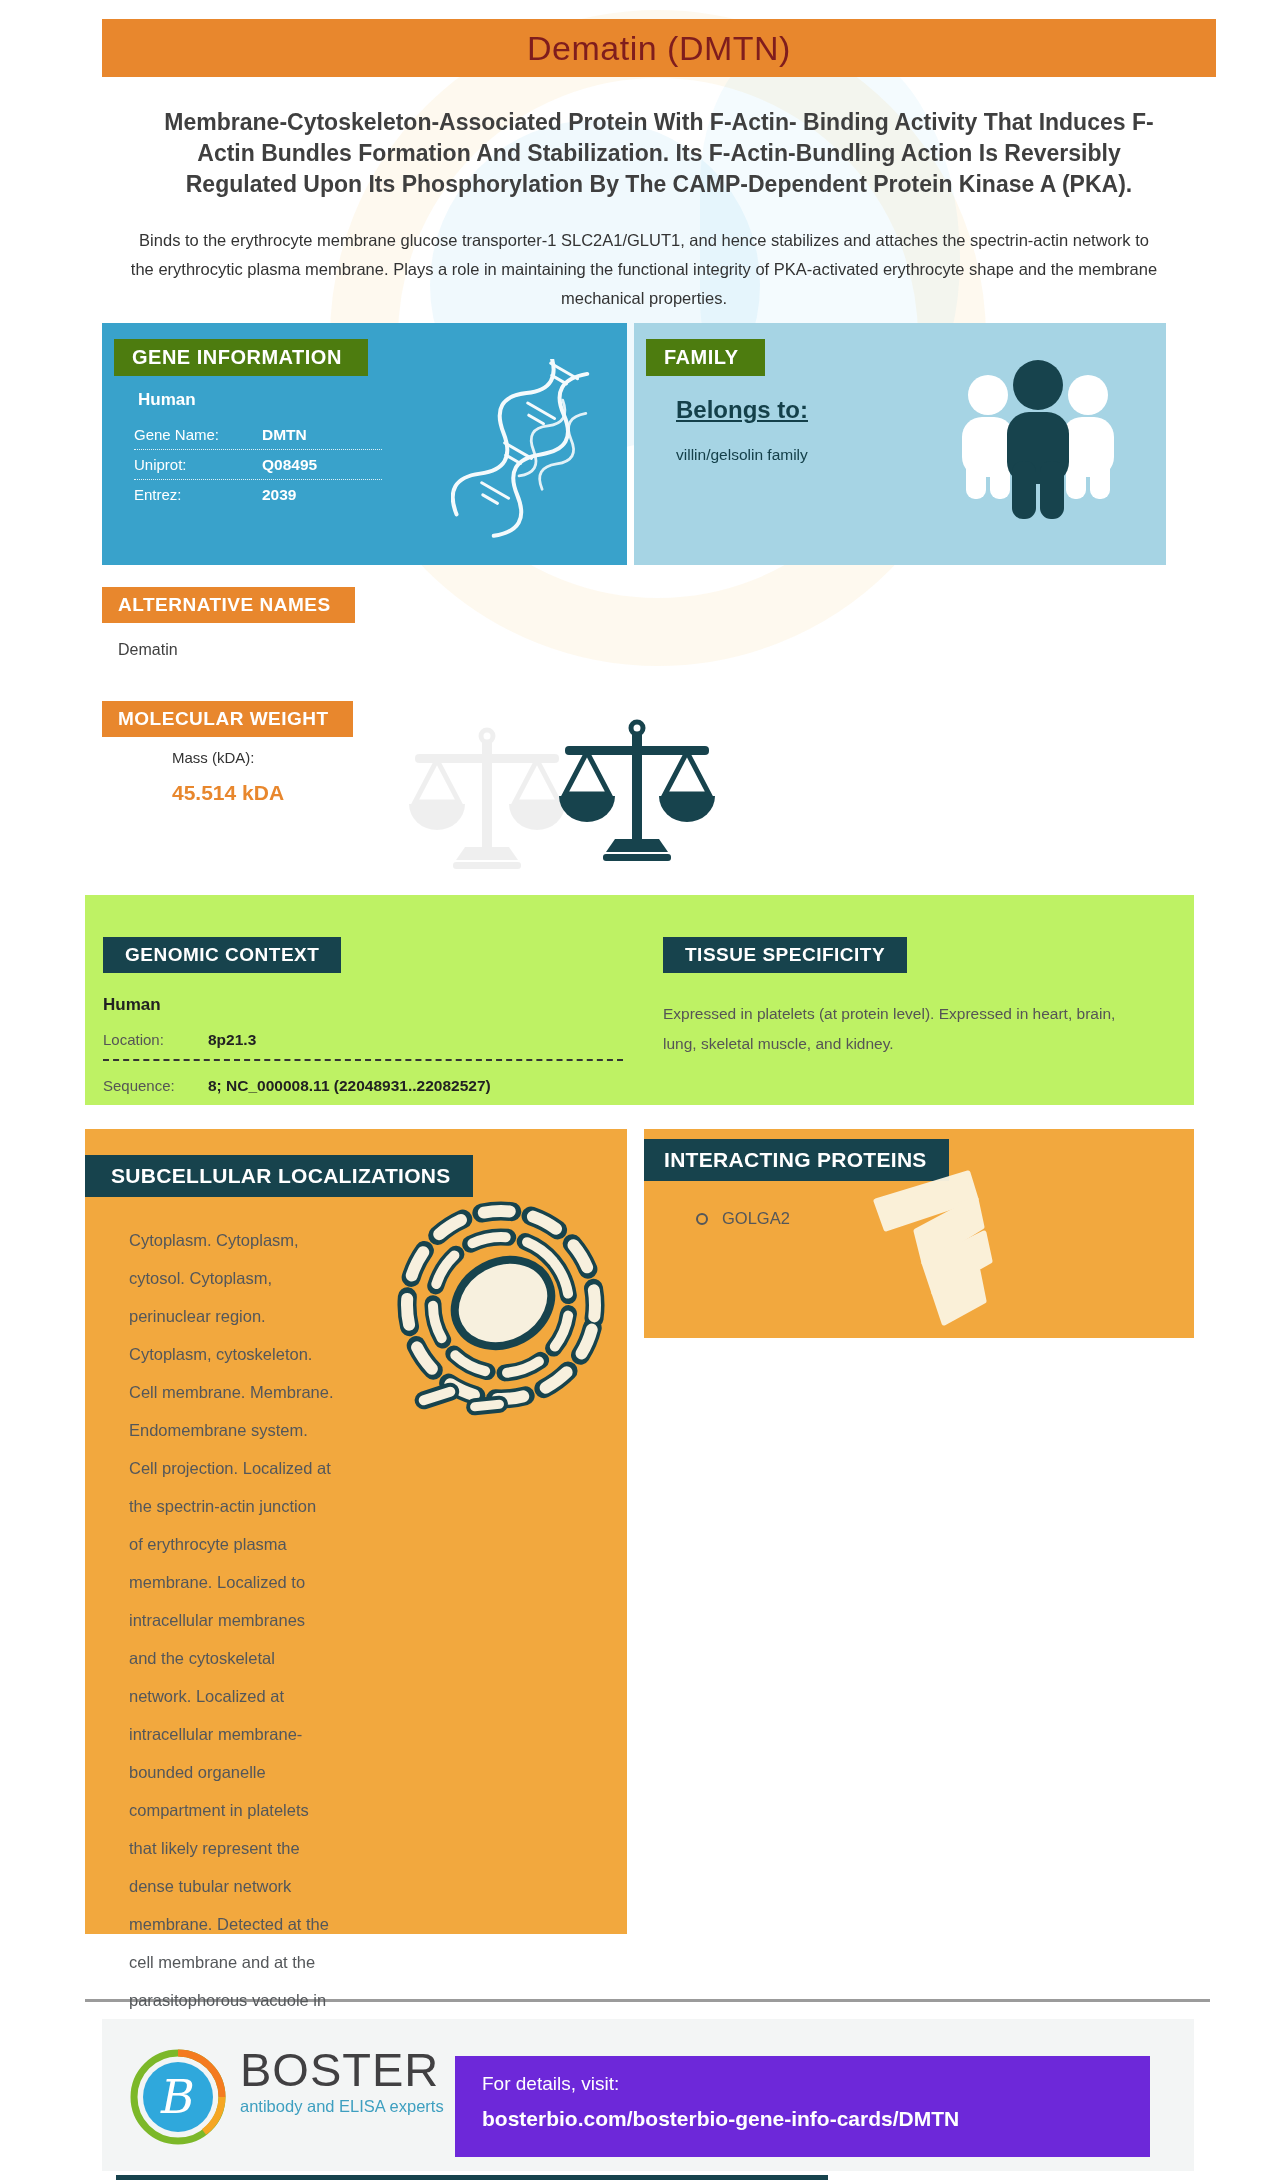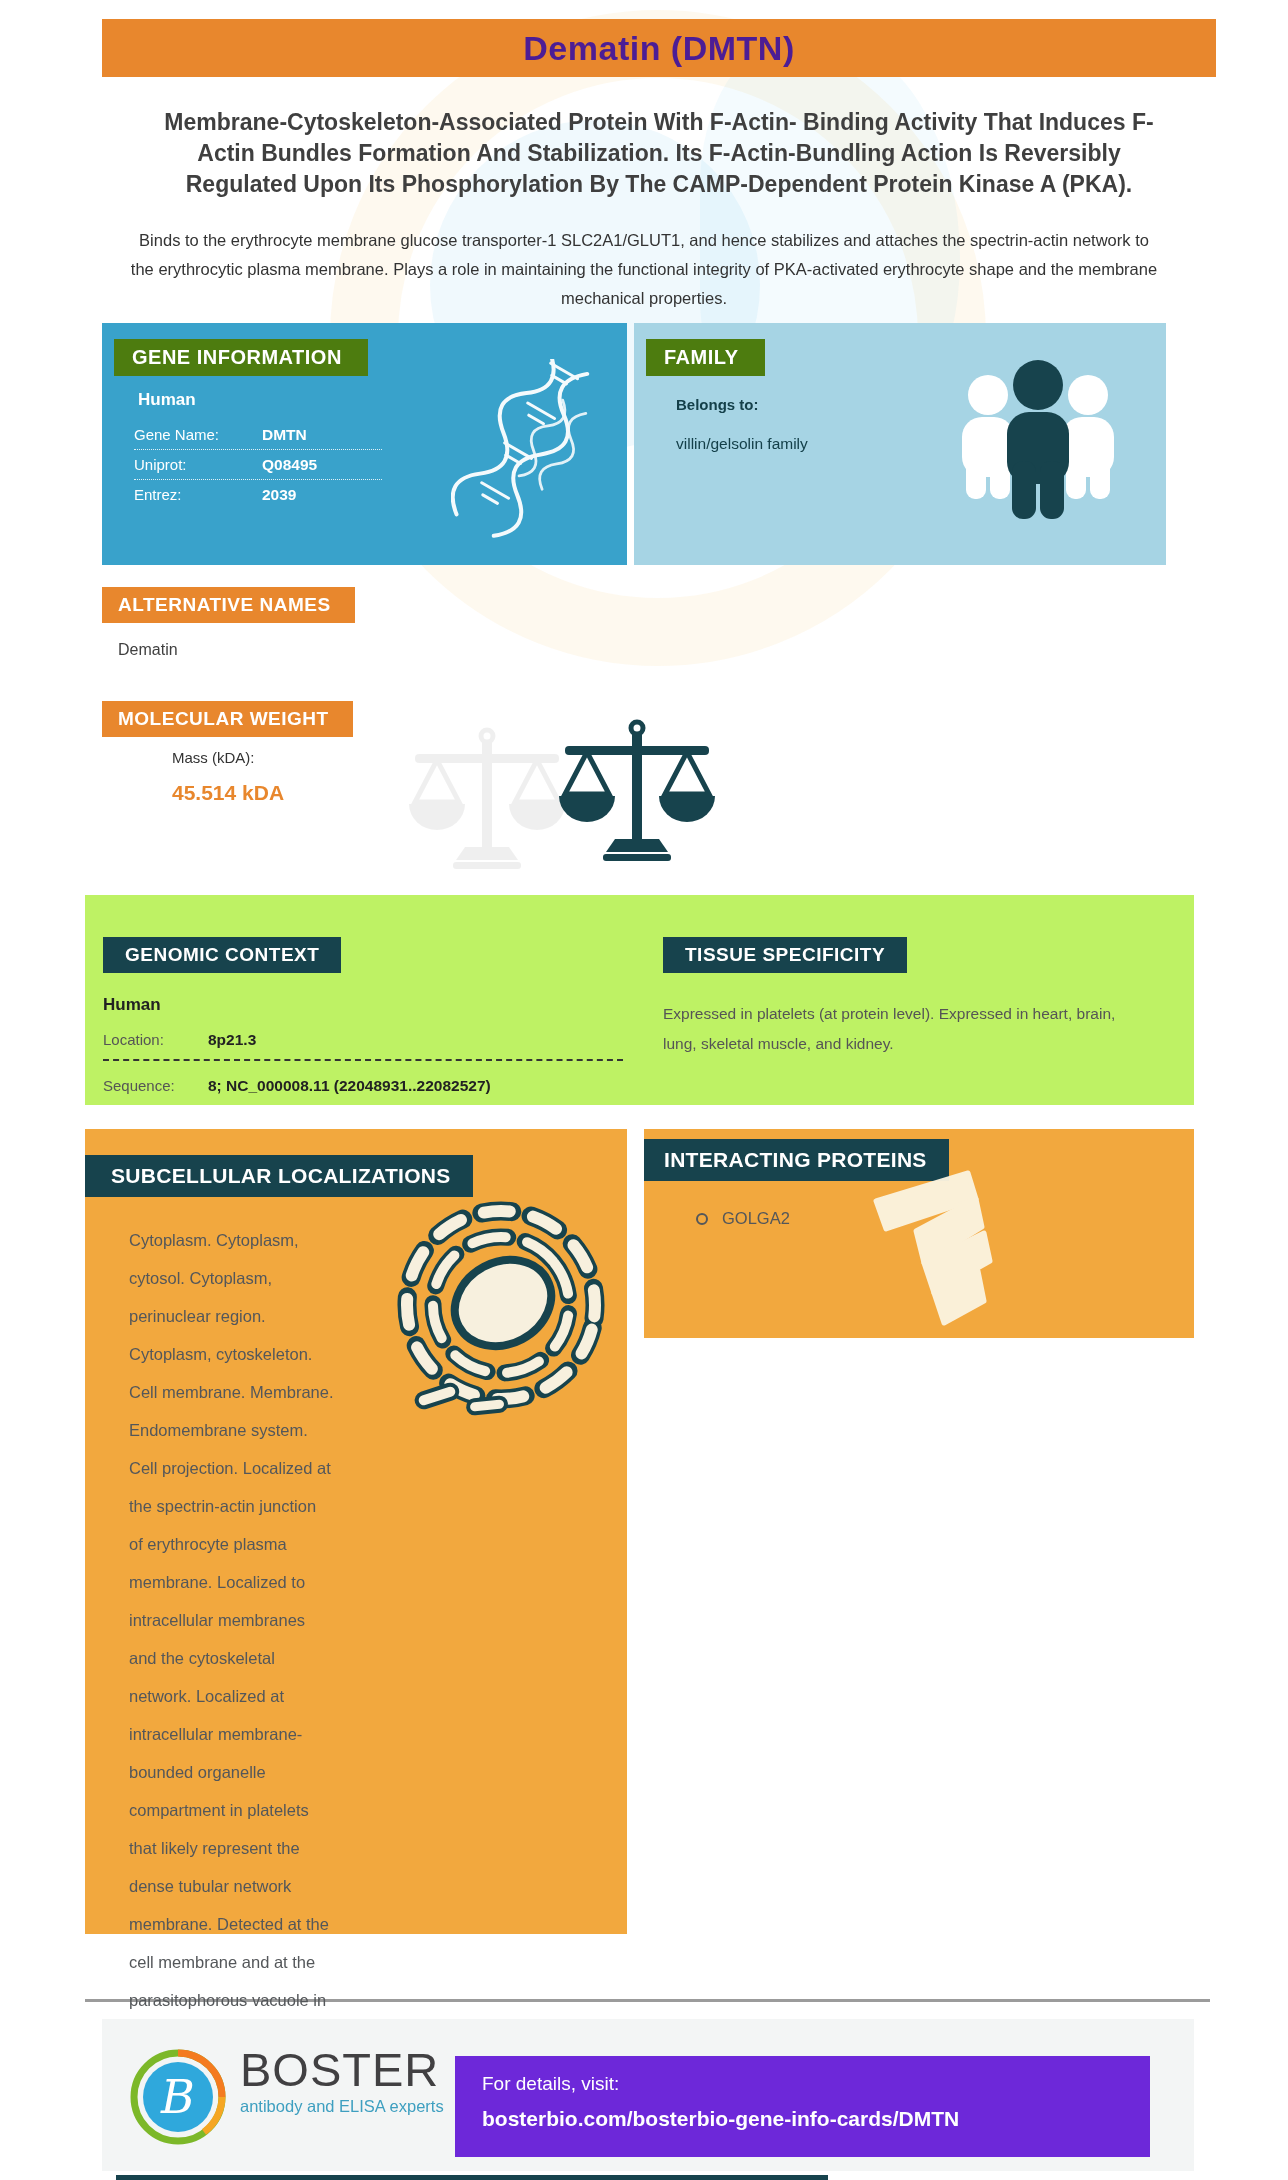--- a/index.html
+++ b/index.html
@@ -8,42 +8,42 @@
 
   
   .wm-ring{position:absolute;left:330px;top:10px;width:520px;height:520px;border:68px solid rgba(245,166,35,0.07);border-radius:50%;}
   .wm-blob{position:absolute;left:430px;top:120px;width:330px;height:330px;background:rgba(41,171,226,0.07);border-radius:50%;}
   .wm-blob2{position:absolute;left:700px;top:40px;width:260px;height:420px;background:rgba(41,171,226,0.05);border-radius:40% 60% 55% 45%;}
 
   .content{position:relative;z-index:2;}
 
   
   .hdr{margin:19px 0 0 102px;width:1114px;height:58px;background:#E8872D;display:flex;align-items:center;justify-content:center;}
-  .hdr h1{margin:8px;color:#4c1d95;font-size:34px;font-weight:bold;letter-spacing:0.5px;}
+  .hdr h1{margin:8px;color:#7f1d1d;font-size:34px;font-weight:normal;letter-spacing:0.5px;}
 
   .subtitle{margin:30px 0 0 102px;width:1114px;text-align:center;color:#3F3F3F;font-size:23px;font-weight:bold;line-height:31px;}
   .subtitle .inner{display:inline-block;max-width:1020px;}
   .desc{margin:26px 0 0 129px;width:1030px;text-align:center;color:#333;font-size:16.5px;line-height:29px;}
 
   
   .panels{margin:10px 0 0 102px;width:1064px;display:flex;gap:7px;}
   .panel-blue{position:relative;width:525px;height:242px;background:#39A2CB;}
   .panel-lblue{position:relative;flex:1;height:242px;background:#A6D4E4;}
   .panel-tag{display:inline-block;background:#4d7c0f;color:#fff;font-weight:bold;font-size:20px;padding:7px 26px 7px 18px;margin:16px 0 0 12px;letter-spacing:0.5px;}
   .gene-body{margin:14px 0 0 32px;color:#fff;}
   .gene-species{font-size:17px;font-weight:bold;margin-left:4px;}
   .gene-rows{margin-top:10px;width:248px;}
   .gene-row{display:flex;padding:6px 0 5px 0;font-size:15px;}
   .gene-row.sep{border-bottom:1px dotted rgba(255,255,255,0.85);}
   .gene-row .lbl{width:128px;}
   .gene-row .val{font-weight:bold;font-size:15.5px;}
   .dna-icon{position:absolute;right:26px;top:36px;opacity:0.95;}
 
   .family-body{margin:20px 0 0 42px;color:#14404A;}
-  .family-belongs{font-size:15px;font-weight:bold;}
+  .family-belongs{font-size:24px;font-weight:bold;text-decoration:underline;}
   .family-value{margin-top:22px;font-size:15.5px;}
   .people-icon{position:absolute;right:38px;top:34px;}
 
   
   .section-tag{display:table;background:#E8872D;color:#fff;font-weight:bold;font-size:19px;padding:7px 24px 7px 16px;letter-spacing:0.5px;}
   .tag-alt{margin:22px 0 0 102px;}
   .alt-value{margin:18px 0 0 118px;font-size:16px;color:#3F3F3F;height:20px;}
 
   .tag-mw{margin:40px 0 0 102px;}
   .mw-block{position:relative;height:105px;margin-left:102px;}

